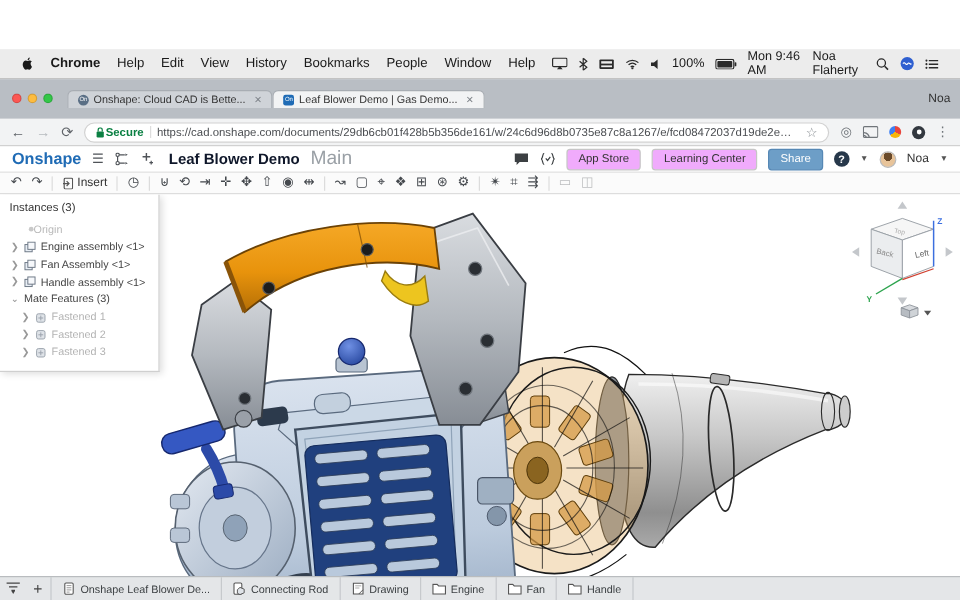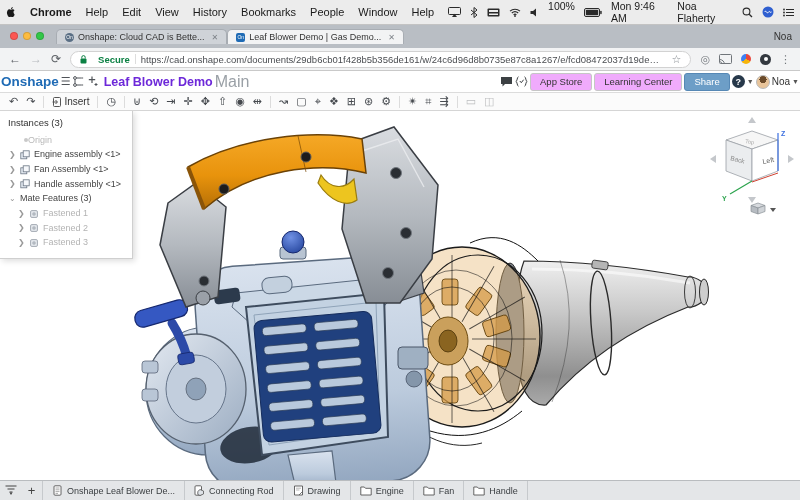--- a/index.html
+++ b/index.html
@@ -1,67 +1,67 @@
 <!DOCTYPE html>
 <html><head>
 <meta charset="utf-8">
 <style>
   * { box-sizing: border-box; margin:0; padding:0; }
   body { width:800px; height:500px; overflow:hidden; background:#fff;
          font-family:"Liberation Sans", sans-serif; display:flex; flex-direction:column; }
 
   
   .menubar { flex:0 0 19px; background:#ececec; border-bottom:1px solid #c3c3c3;
-             display:flex; align-items:center; padding:0 6px; font-size:11px; color:#1a1a1a; }
+             display:flex; align-items:center; padding:0 18px; font-size:11px; color:#1a1a1a;margin-top:41px; }
   .mitem { margin-right:14px; }
   .mitem.bold { font-weight:bold; }
   .apple-wrap { margin-right:14px; display:flex; align-items:center; }
-  .mstatus { margin-left:auto; display:flex; gap:9px; }
+  .mstatus { margin-left:auto; display:flex; align-items:center; gap:9px; }
   .mstatus .stxt { font-size:10.5px; }
   .sic { display:flex; align-items:center; }
 
   
-  .tabstrip { flex:0 0 16px; background:#b9bec4; display:flex; align-items:flex-end; padding:4px 8px;justify-content:center; }
+  .tabstrip { flex:0 0 16px; background:#b9bec4; display:flex; align-items:flex-end; padding:9px 8px;justify-content:center; }
   .lights { display:flex; gap:5px; align-items:center; margin:0 12px 4px 2px; }
   .light { width:8px; height:8px; border-radius:50%; border:1px solid rgba(0,0,0,.15); }
   .tab { height:15px; display:flex; align-items:center; gap:4px; padding:0 8px;
          font-size:9px; color:#333; border-radius:5px 5px 0 0; white-space:nowrap; }
   .tab.inactive { background:#cfd3d8; border:1px solid #a8adb3; border-bottom:none; }
   .tab.active { background:#f2f3f4; border:1px solid #a8adb3; border-bottom:none; }
   .fav1 { width:9px; height:9px; border-radius:50%; background:#5a6f85; color:#fff;
           font-size:5px; display:flex; align-items:center; justify-content:center; flex:0 0 auto;}
   .fav2 { width:9px; height:9px; border-radius:2px; background:#1f6bb5; color:#fff;
           font-size:5px; display:flex; align-items:center; justify-content:center; flex:0 0 auto;}
   .tabx { color:#7d8288; font-size:8px; margin-left:3px; }
   .profilename { margin-left:auto; font-size:10px; color:#333; margin-bottom:2px; }
 
   
   .urlbar { flex:0 0 23px; background:#f2f3f4; border-bottom:1px solid #c9c9c9;
             display:flex; align-items:center; padding:0 9px; gap:9px; }
   .navbtn { font-size:12px; color:#5f6368; line-height:1; }
   .navbtn.disabled { color:#b6babe; }
   .omnibox { flex:1; height:17px; background:#fff; border:1px solid #d2d2d2; border-radius:9px;
              display:flex; align-items:center; padding:0 9px; gap:5px; font-size:9.5px; min-width:0; }
-  .secure { color:#0b8043; font-weight:bold; display:flex; gap:11px; align-items:center; flex:0 0 auto;}
+  .secure { color:#0b8043; font-weight:bold; display:flex; gap:1px; align-items:center; flex:0 0 auto;}
   .sep-v { width:1px; height:10px; background:#ddd; }
   .urltext { color:#4a4d51; white-space:nowrap; overflow:hidden; text-overflow:ellipsis; flex:1; }
   .star { color:#8a8f94; font-size:11px; margin-left:4px; }
   .extic { font-size:11px; color:#70757a; line-height:1; }
   .ext-colored { width:10px; height:10px; border-radius:50%;
                  background:conic-gradient(#e8453c 0 33%, #f6b50b 33% 66%, #3d7ff3 66% 100%); }
   .ext-dark { width:11px; height:11px; border-radius:50%; background:#33383f; display:flex;
               align-items:center; justify-content:center; }
   .ext-dark i { width:4px; height:4px; border-radius:50%; background:#fff; }
 
   
   .osheader { flex:0 0 22px; background:#fff; border-bottom:1px solid #dcdcdc;
-              display:flex; align-items:center; padding:0 1px; gap:2px; }
+              display:flex; align-items:center; padding:0 10px; gap:9px; }
   .oslogo { color:#1f6bb5; font-weight:bold; font-size:13.5px; }
   .hicon { color:#4f5358; font-size:11px; display:flex; align-items:center; }
-  .ostitle { font-weight:bold; font-size:12.5px; color:#6d28d9; margin-left:4px; }
+  .ostitle { font-weight:bold; font-size:12.5px; color:#0f172a; margin-left:4px; }
   .osws { color:#9aa0a6; font-size:16px; }
   .hspacer { flex:1; }
   .hbtn { border:1px solid #c6c6c6; background:#f0abfc; border-radius:3px; font-size:9.5px;
           color:#333; padding:2.5px 9px; white-space:nowrap; }
   .hbtn.share { background:#6d9ec7; border-color:#5688b5; color:#fff; }
   .helpcirc { width:13px; height:13px; border-radius:50%; background:#27384a; color:#fff;
               font-size:9px; font-weight:bold; display:flex; align-items:center; justify-content:center; }
   .caret { font-size:7px; color:#555; }
   .avatar { width:14px; height:14px; border-radius:50%; border:1px solid #b9b9b9;
             background:radial-gradient(circle at 50% 30%, #6a4a2a 0 34%, #e8c49a 35% 100%); }

